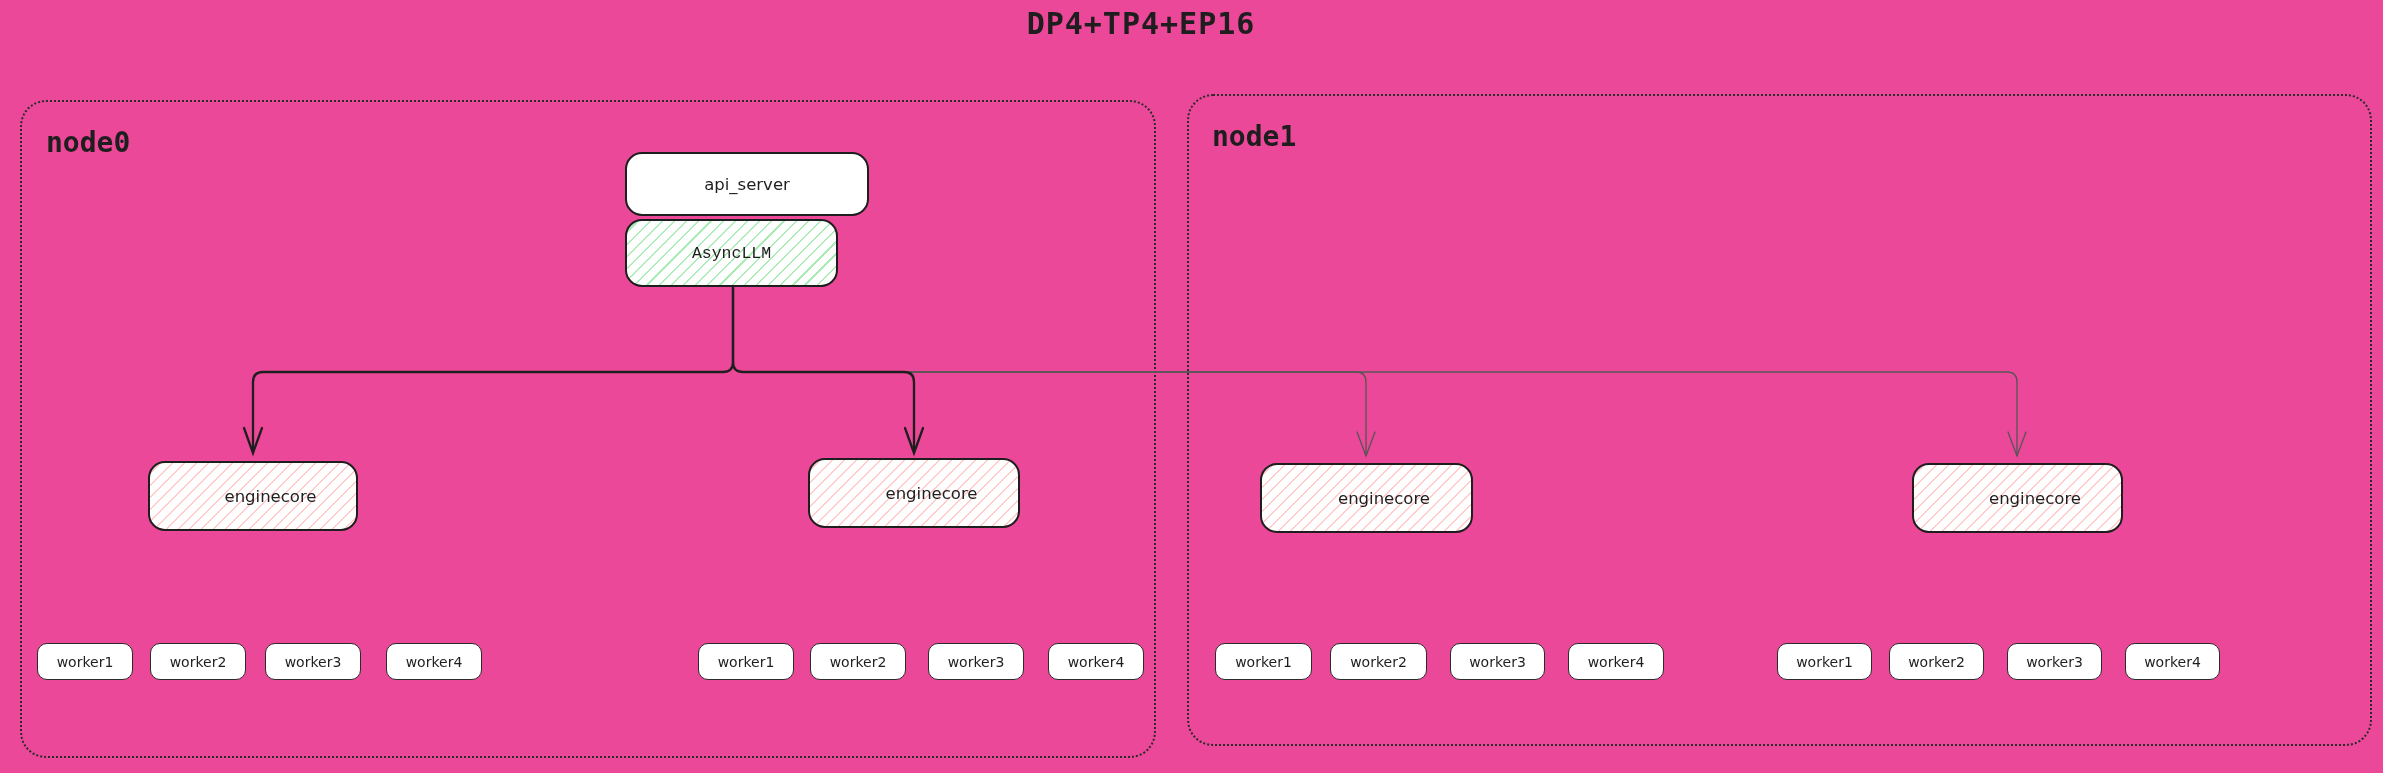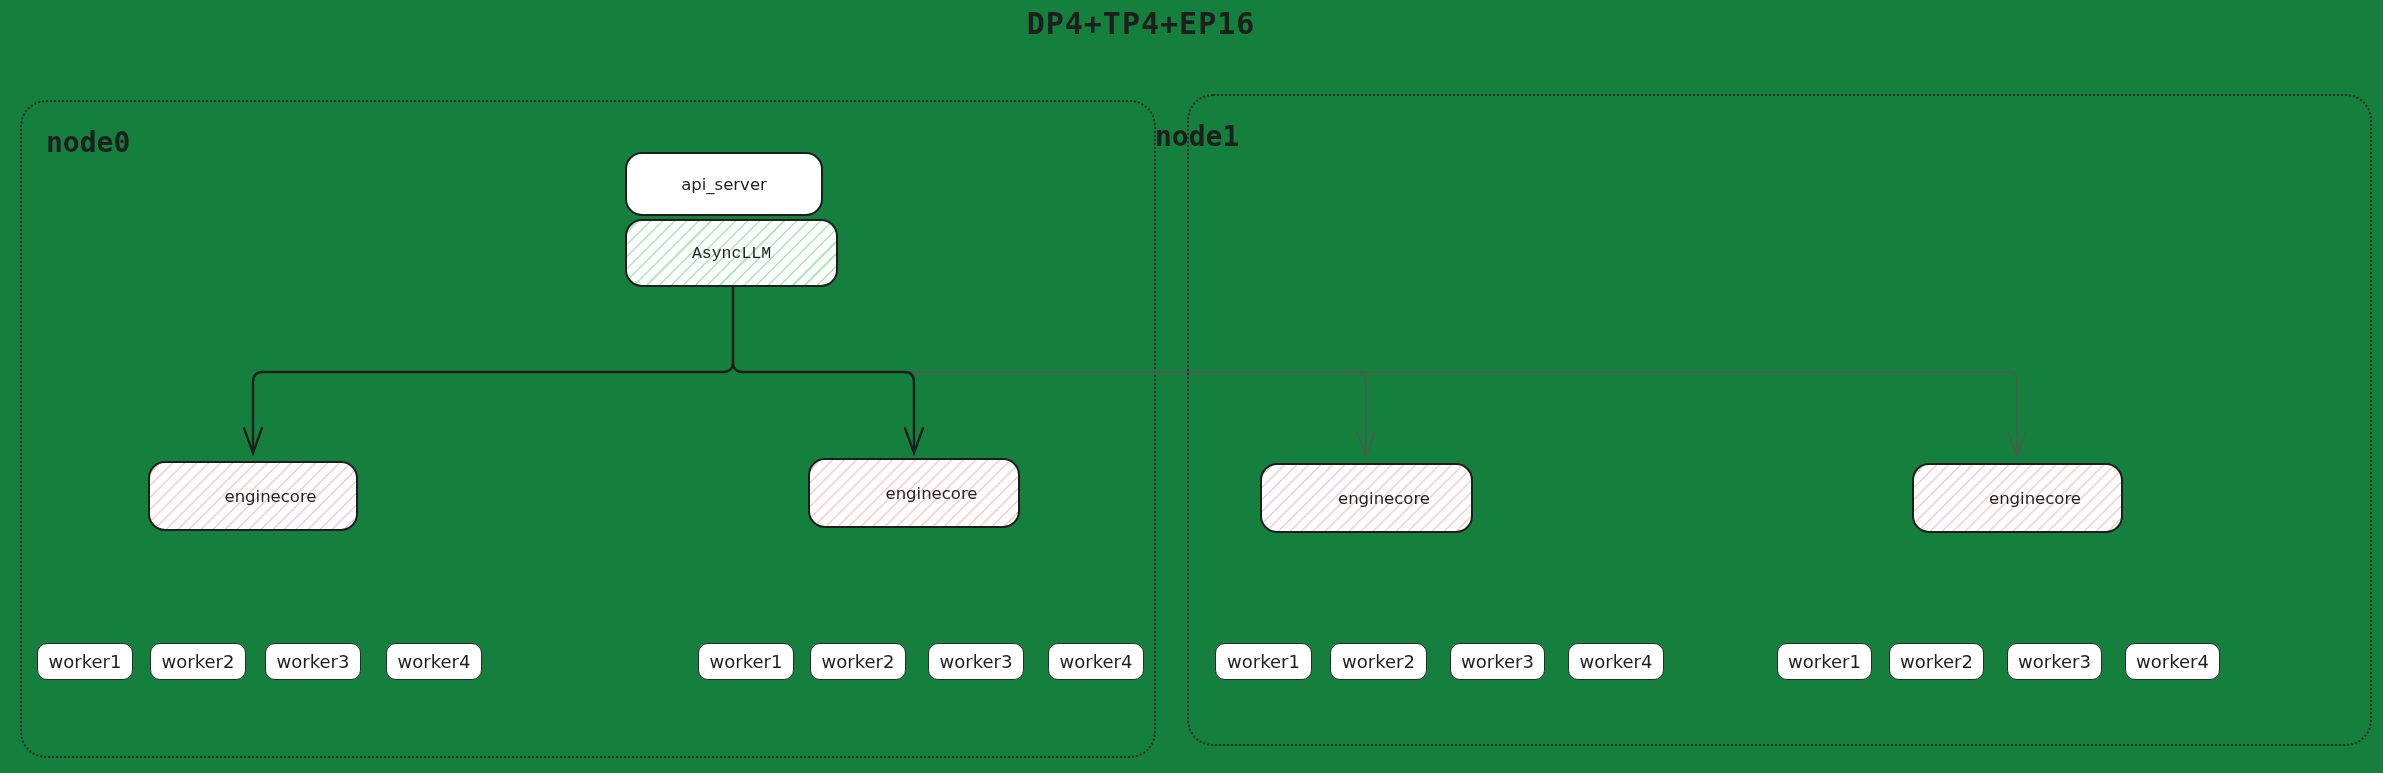--- a/index.html
+++ b/index.html
@@ -1,20 +1,20 @@
 <!DOCTYPE html>
 <html><head>
 <meta charset="utf-8">
 <style>
   html, body { margin: 0; padding: 0; background: #ffffff; }
   #canvas {
     position: relative;
     width: 2383px;
     height: 773px;
-    background: #15803d;
+    background: #ec4899;
     font-family: "DejaVu Sans", "Liberation Sans", sans-serif;
     color: #1e1e1e;
     overflow: hidden;
   }
   .abs { position: absolute; }
 
   .title {
     font-family: "DejaVu Sans Mono", "Liberation Mono", monospace;
     font-weight: 700;
     font-size: 30px;
@@ -69,57 +69,57 @@
   }
 
   .worker {
     box-sizing: border-box;
     border: 1.8px solid #2b2b2b;
     border-radius: 10px;
     background: #ffffff;
     display: flex;
     align-items: center;
     justify-content: center;
-    font-size: 18px;
+    font-size: 14px;
     color: #1e1e1e;
   }
 
   svg.connectors { position: absolute; left: 0; top: 0; pointer-events: none; }
 </style>
 </head>
 <body>
 
 <div id="canvas">
 
   <div class="abs title" style="left:941px; top:6px; width:400px;">DP4+TP4+EP16</div>
 
   <div class="abs node-frame" style="left:20px; top:100px; width:1136px; height:658px;"></div>
   <div class="abs node-label" style="left:46px; top:126px;text-align:center;">node0</div>
 
   <div class="abs node-frame" style="left:1187px; top:94px; width:1185px; height:652px;"></div>
-  <div class="abs node-label" style="left:1155px; top:120px;">node1</div>
+  <div class="abs node-label" style="left:1212px; top:120px;">node1</div>
 
   <svg class="connectors" width="2383" height="773" viewBox="0 0 2383 773">
 
     <g stroke="#555555" stroke-width="1.3" fill="none" stroke-linecap="round">
       <path d="M733 287 L733 362 Q733 372 743 372 L2007 372 Q2017 372 2017 382 L2017 455"></path>
       <path d="M2008 432 L2017 456 L2026 432"></path>
       <path d="M733 287 L733 362 Q733 372 743 372 L1356 372 Q1366 372 1366 382 L1366 455"></path>
       <path d="M1357 432 L1366 456 L1375 432"></path>
     </g>
 
     <g stroke="#1e1e1e" stroke-width="2.3" fill="none" stroke-linecap="round">
       <path d="M733 287 L733 362 Q733 372 743 372 L904 372 Q914 372 914 382 L914 450"></path>
       <path d="M905 428 L914 453 L923 428"></path>
       <path d="M733 287 L733 362 Q733 372 723 372 L263 372 Q253 372 253 382 L253 450"></path>
       <path d="M244 428 L253 453 L262 428"></path>
     </g>
   </svg>
 
-  <div class="abs shape" style="left:625px; top:152px; width:198px; height:64px;">
+  <div class="abs shape" style="left:625px; top:152px; width:244px; height:64px;">
     <span>api_server</span>
   </div>
   <div class="abs shape hatch-green" style="left:625px; top:219px; width:213px; height:68px;">
     <span>AsyncLLM</span>
   </div>
 
   <div class="abs shape hatch-red" style="left:148px; top:461px; width:210px; height:70px;">
     <span>enginecore</span>
   </div>
   <div class="abs shape hatch-red" style="left:808px; top:458px; width:212px; height:70px;">

